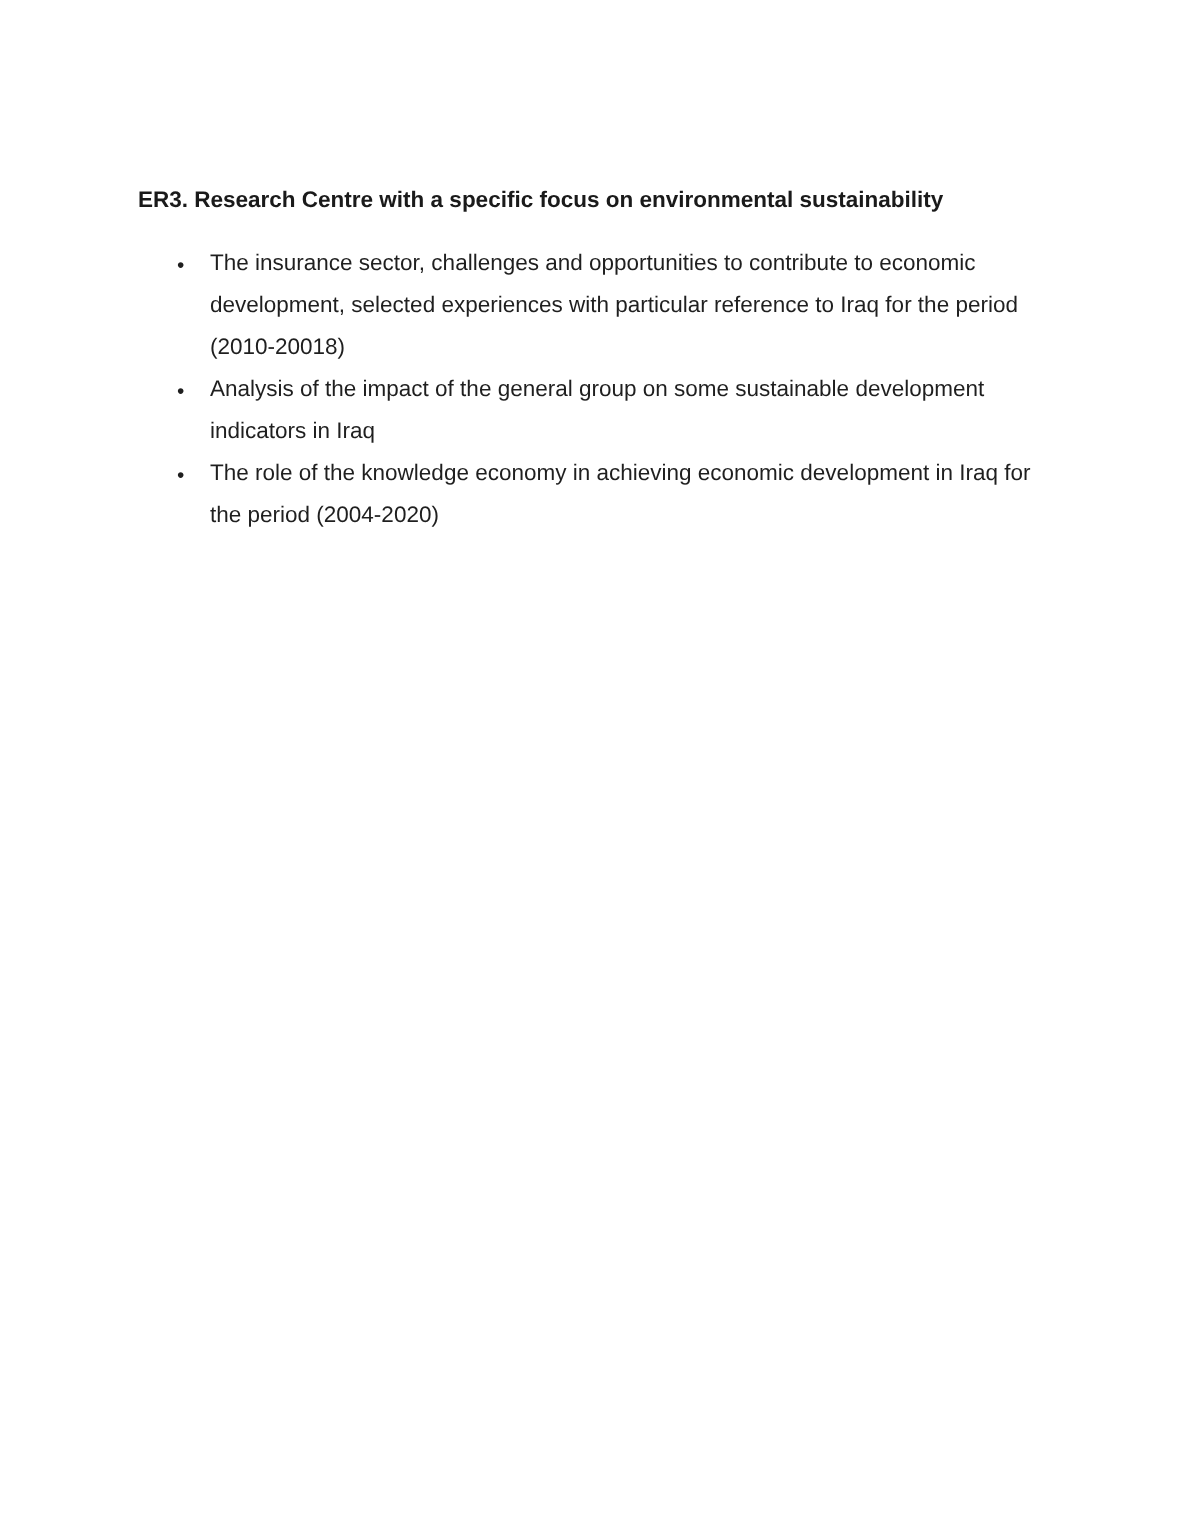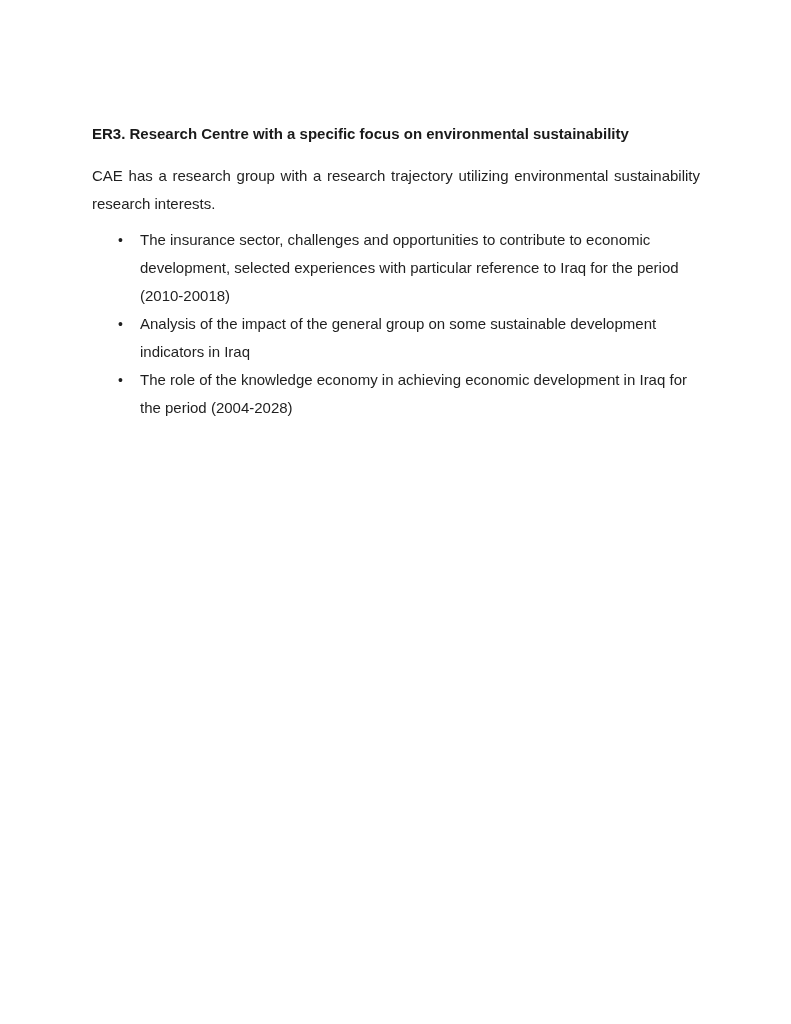--- a/index.html
+++ b/index.html
@@ -57,31 +57,30 @@
   }
 </style>
 </head>
 <body>
 
 <div class="page">
   <div class="content">
 
     <h1 class="heading">ER3. Research Centre with a specific focus on environmental sustainability</h1>
 
-    <p class="paragraph">CAE has a research group with a research trajectory utilizing environmental sustainability research interests.</p>
 
     <ul class="topics">
       <li>
         <span class="bullet-dot">•</span>
         <span>The insurance sector, challenges and opportunities to contribute to economic development, selected experiences with particular reference to Iraq for the period (2010-20018)</span>
       </li>
       <li>
         <span class="bullet-dot">•</span>
         <span>Analysis of the impact of the general group on some sustainable development indicators in Iraq</span>
       </li>
       <li>
         <span class="bullet-dot">•</span>
-        <span>The role of the knowledge economy in achieving economic development in Iraq for the period (2004-2028)</span>
+        <span>The role of the knowledge economy in achieving economic development in Iraq for the period (2004-2020)</span>
       </li>
     </ul>
 
   </div>
 </div>
 
 </body></html>

